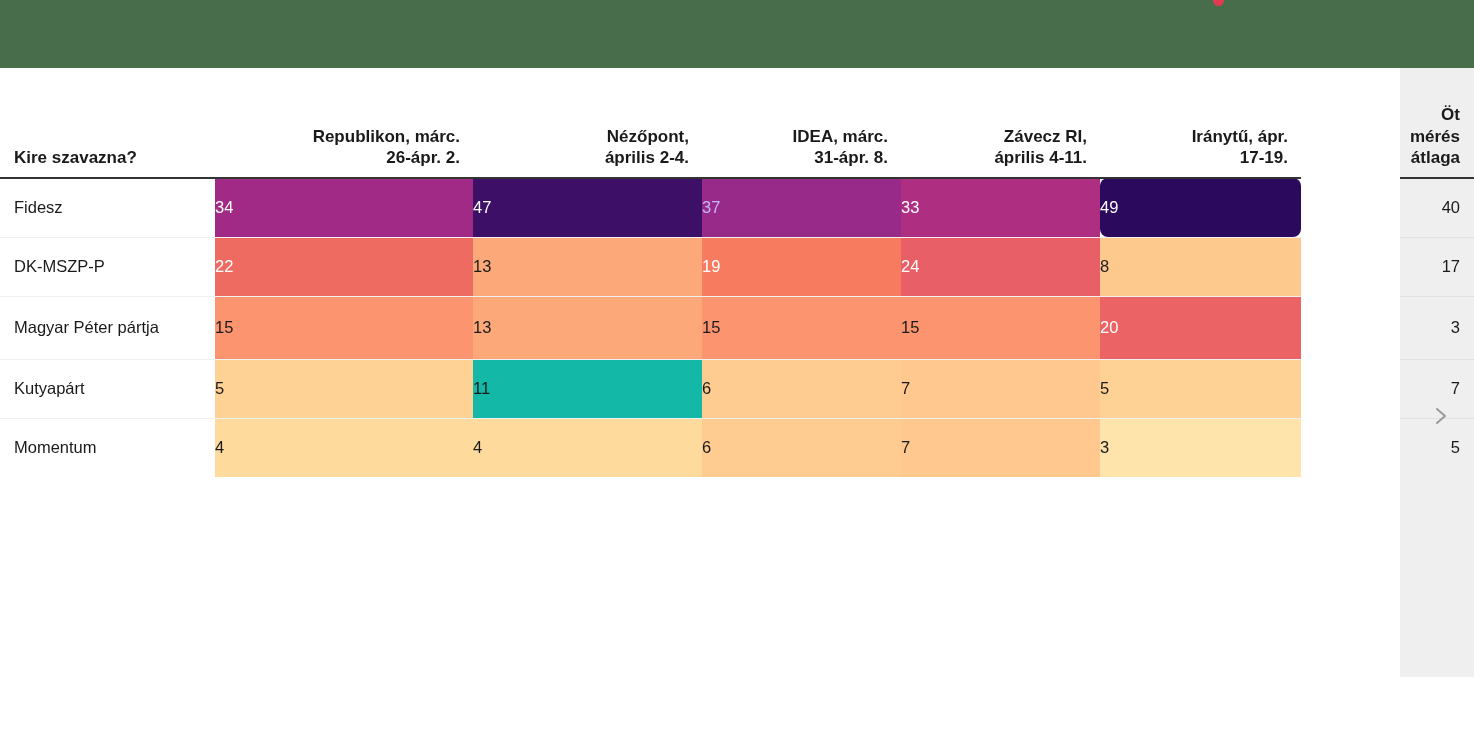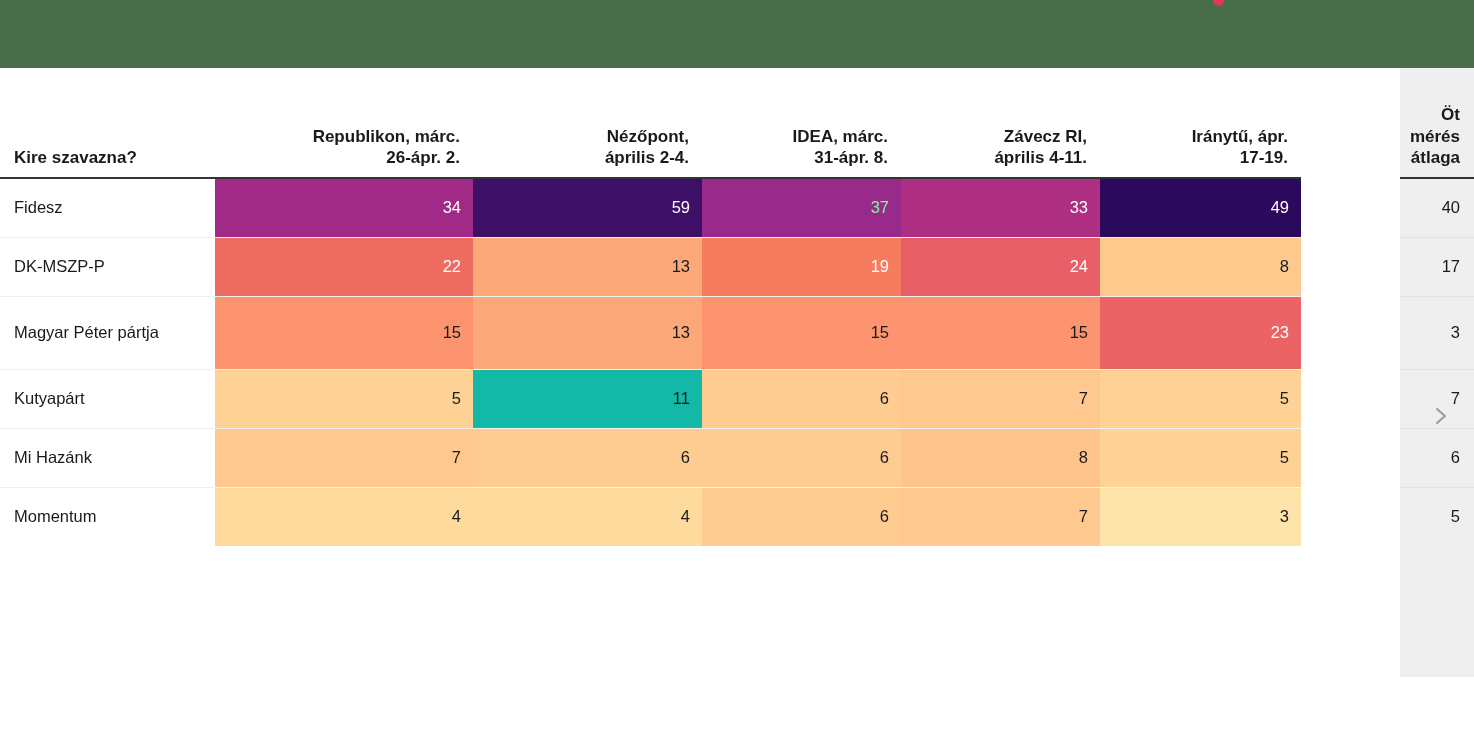--- a/index.html
+++ b/index.html
@@ -66,39 +66,38 @@
   th.avg-head{text-align:right;padding-right:14px;white-space:pre-line;}
   th.gap-head{}
 
   thead tr{height:110px;}
 
   
   thead th{border-bottom:2px solid #333333;}
   thead th.gap-head{border-bottom:none;}
 
   tbody tr{height:59px;}
-  tbody tr.tall{height:73px;}
+  tbody tr.tall{height:63px;}
 
   tbody td{
     font-size:16.5px;
     color:#1a1a1a;
     padding:0;
     border-top:1px solid #f0f0f0;
   }
   tbody tr:first-child td{border-top:none;}
 
   td.party{
     text-align:left;
     padding-left:14px;
     line-height:1.3;
     background:#ffffff;
     margin-top:32px;
   }
   td.num{
-    text-align:right;
     padding-right:12px;
   }
   td.gap{background:#ffffff;border-top-color:transparent;}
   td.avg{
     text-align:right;
     padding-right:14px;
     background:transparent;
     border-top:1px solid #e2e2e2;
   }
   tbody tr:first-child td.avg{border-top:none;}
@@ -150,68 +149,58 @@
 17-19.</th>
         <th class="gap-head"></th>
         <th class="avg-head">Öt mérés
 átlaga</th>
       </tr>
     </thead>
     <tbody id="tbody">
         <tr>
           <td class="party">Fidesz</td>
           <td class="num light" style="background: rgb(160, 42, 134); color: rgb(255, 255, 255);">34</td>
-          <td class="num light" style="background: rgb(61, 15, 102); color: rgb(255, 255, 255);">59</td>
-          <td class="num light" style="background: rgb(152, 42, 137); color: #86efac; margin-top: 44px;">37</td>
+          <td class="num light" style="background: rgb(61, 15, 102); color: rgb(255, 255, 255);">47</td>
+          <td class="num light" style="background: rgb(152, 42, 137); color: #c4b5fd; margin-top: 44px;">37</td>
           <td class="num light" style="background: rgb(174, 46, 130); color: rgb(255, 255, 255);">33</td>
-          <td class="num light" style="background: rgb(43, 10, 94); color: rgb(255, 255, 255);">49</td>
+          <td class="num light" style="background: rgb(43, 10, 94); color: rgb(255, 255, 255); border-radius: 8px;">49</td>
           <td class="gap"></td>
           <td class="avg">40</td>
         </tr>
         <tr>
           <td class="party">DK-MSZP-P</td>
           <td class="num light" style="background: rgb(238, 107, 98); color: rgb(255, 255, 255); margin-left: 16px;">22</td>
           <td class="num" style="background: rgb(252, 168, 120); color: rgb(26, 26, 26);">13</td>
           <td class="num light" style="background: rgb(247, 123, 95); color: rgb(255, 255, 255); margin-left: 33px;">19</td>
           <td class="num light" style="background: rgb(233, 95, 103); color: rgb(255, 255, 255);">24</td>
           <td class="num" style="background: rgb(253, 201, 141); color: rgb(26, 26, 26);">8</td>
           <td class="gap"></td>
           <td class="avg">17</td>
         </tr>
         <tr class="tall">
           <td class="party">Magyar Péter pártja</td>
           <td class="num" style="background: rgb(252, 148, 112); color: rgb(26, 26, 26);">15</td>
           <td class="num" style="background: rgb(252, 168, 120); color: rgb(26, 26, 26);">13</td>
           <td class="num" style="background: rgb(252, 148, 112); color: rgb(26, 26, 26);">15</td>
           <td class="num" style="background: rgb(252, 148, 112); color: rgb(26, 26, 26);">15</td>
-          <td class="num light" style="background: rgb(236, 99, 101); color: rgb(255, 255, 255);">23</td>
+          <td class="num light" style="background: rgb(236, 99, 101); color: rgb(255, 255, 255);">20</td>
           <td class="gap"></td>
           <td class="avg">3</td>
         </tr>
         <tr>
           <td class="party">Kutyapárt</td>
           <td class="num" style="background: rgb(254, 210, 149); color: rgb(26, 26, 26);">5</td>
           <td class="num" style="background: #14b8a6; color: rgb(26, 26, 26);">11</td>
           <td class="num" style="background: rgb(254, 203, 145); color: rgb(26, 26, 26);">6</td>
           <td class="num" style="background: rgb(254, 200, 143); color: rgb(26, 26, 26);">7</td>
           <td class="num" style="background: rgb(254, 210, 149); color: rgb(26, 26, 26);">5</td>
           <td class="gap"></td>
           <td class="avg">7</td>
         </tr>
         <tr>
-          <td class="party">Mi Hazánk</td>
-          <td class="num" style="background: rgb(254, 200, 143); color: rgb(26, 26, 26);">7</td>
-          <td class="num" style="background: rgb(254, 203, 145); color: rgb(26, 26, 26);">6</td>
-          <td class="num" style="background: rgb(254, 203, 145); color: rgb(26, 26, 26);">6</td>
-          <td class="num" style="background: rgb(253, 196, 140); color: rgb(26, 26, 26);">8</td>
-          <td class="num" style="background: rgb(254, 210, 149); color: rgb(26, 26, 26);">5</td>
-          <td class="gap"></td>
-          <td class="avg">6</td>
-        </tr>
-        <tr>
           <td class="party">Momentum</td>
           <td class="num" style="background: rgb(254, 219, 157); color: rgb(26, 26, 26);">4</td>
           <td class="num" style="background: rgb(254, 219, 157); color: rgb(26, 26, 26);">4</td>
           <td class="num" style="background: rgb(254, 203, 145); color: rgb(26, 26, 26);">6</td>
           <td class="num" style="background: rgb(254, 200, 143); color: rgb(26, 26, 26);">7</td>
           <td class="num" style="background: rgb(254, 227, 171); color: rgb(26, 26, 26);">3</td>
           <td class="gap"></td>
           <td class="avg">5</td>
         </tr>
       </tbody>

